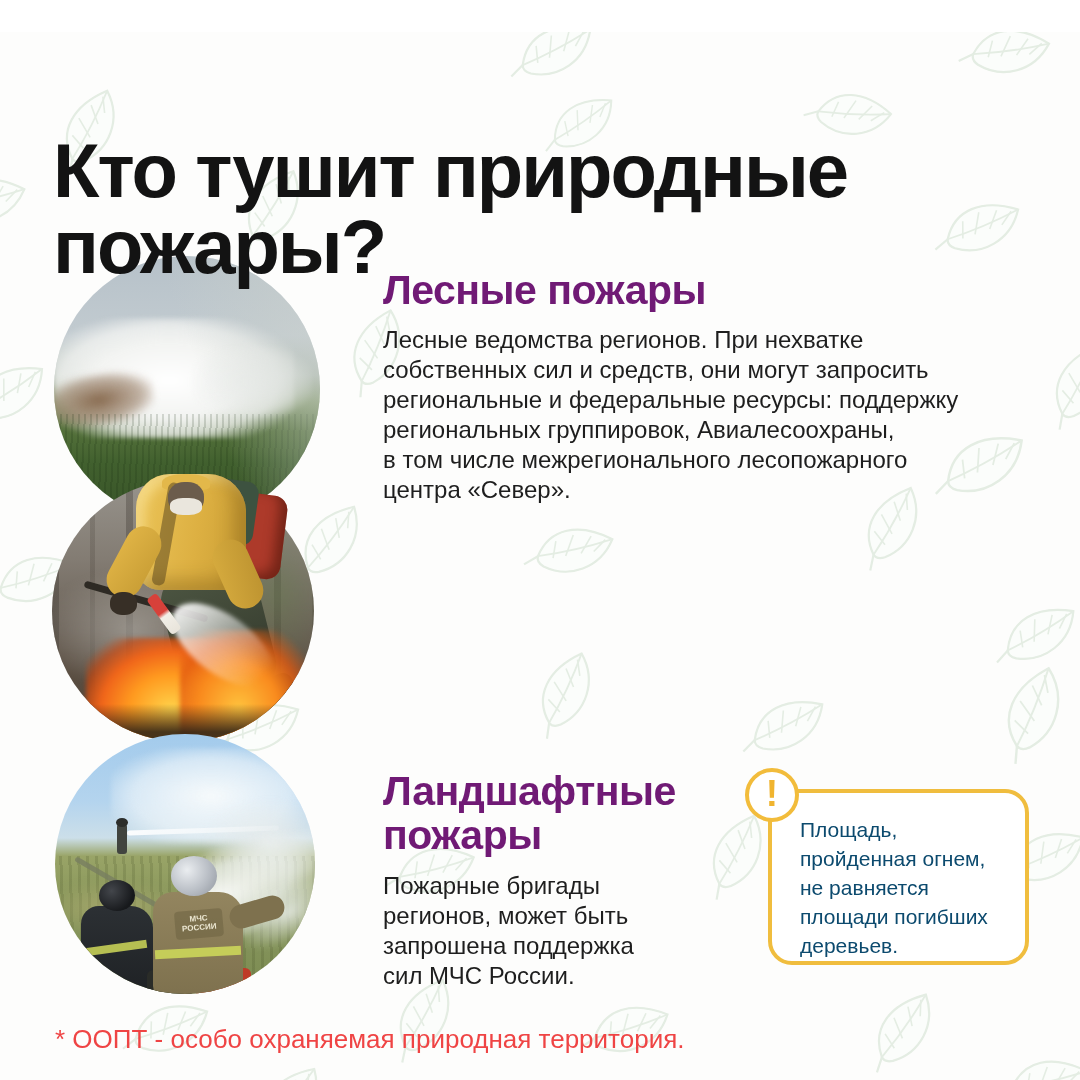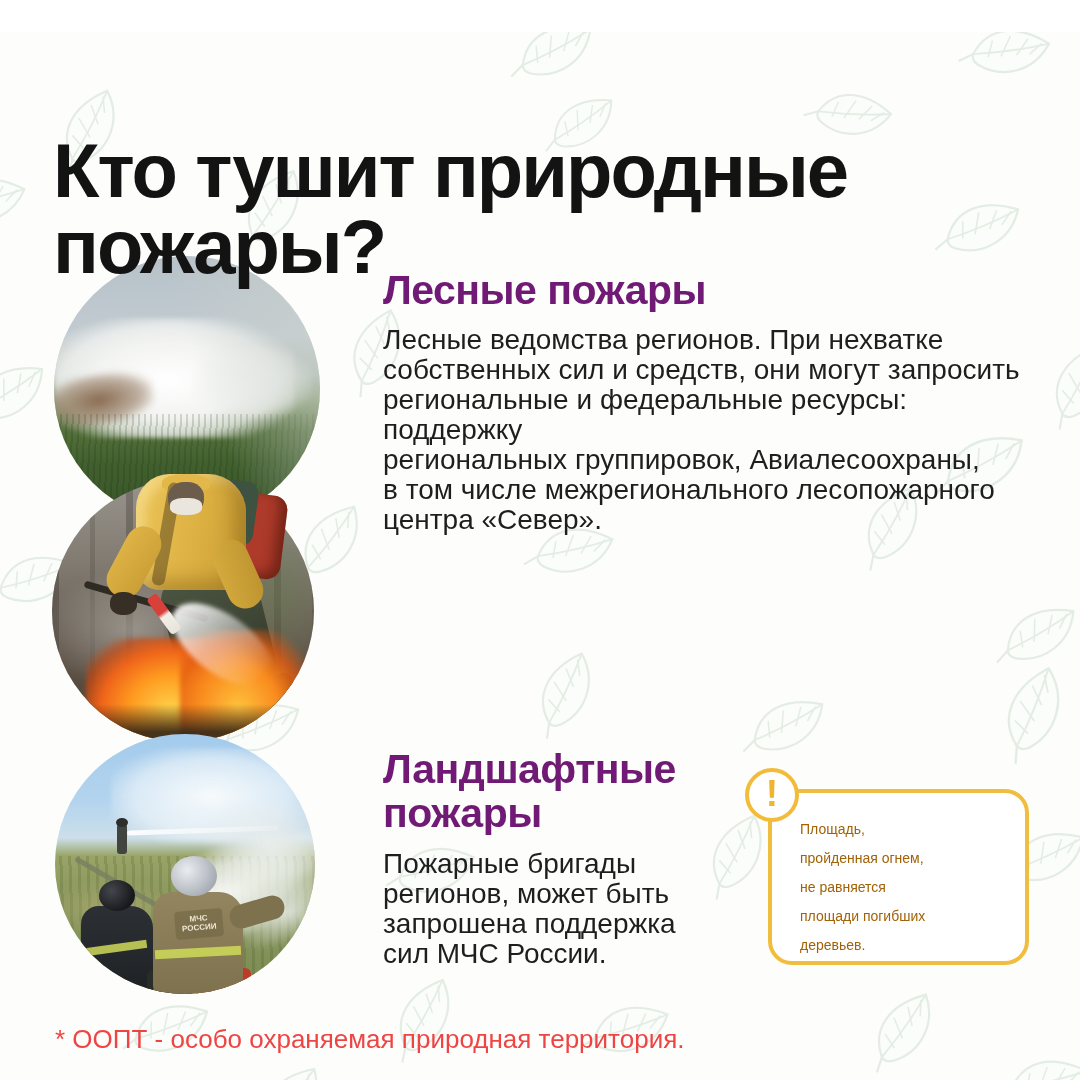--- a/index.html
+++ b/index.html
@@ -139,34 +139,34 @@
     background:rgba(204,214,90,0.9); }
   .p3-ff2arm { left:174px; top:166px; width:56px; height:24px; transform:rotate(-16deg);
     background:#7e714e; border-radius:12px; }
   .p3-gear { left:92px; top:236px; width:46px; height:26px; background:#2a2c28; border-radius:6px; }
   .p3-pump { left:140px; top:234px; width:56px; height:28px; background:#bf3a28; border-radius:6px; }
 
   
   .section { position:absolute; z-index:3; }
   .section h2 { margin:0; font-size:41px; line-height:1.08; font-weight:bold; letter-spacing:-0.5px; color:#701a75; }
   .section h2 .sup { font-size:24px; vertical-align:14px; }
-  .section p { margin:13px 0 0 0; font-size:28px; line-height:30px; color:#1e1e1e; white-space:pre-line; }
+  .section p { margin:13px 0 0 0; font-size:24px; line-height:30px; color:#1e1e1e; white-space:pre-line; }
   #section-1 { left:383px; top:236px; width:650px; }
   #section-2 { left:383px; top:521px; width:650px; }
-  #section-3 { left:383px; top:715px; width:330px; }
+  #section-3 { left:383px; top:737px; width:330px; }
 
   
   .callout { position:absolute; left:768px; top:757px; width:261px; height:176px; z-index:3;
     background:#ffffff; border:4px solid #F0BD3E; border-radius:24px; box-sizing:border-box; }
   .callout-icon { position:absolute; left:-27px; top:-25px; width:46px; height:46px;
     background:#ffffff; border:4px solid #F2BC3B; border-radius:50%;
     display:flex; align-items:center; justify-content:center; }
   .callout-icon span { color:#F0B42F; font-size:37px; font-weight:bold; margin-top:-3px; }
   .callout-text { position:absolute; left:28px; top:22px; width:210px;
-    font-size:14px; line-height:29px; color:#a16207; white-space:pre-line; }
+    font-size:21px; line-height:29px; color:#0c4a6e; white-space:pre-line; }
 
   
   .footnote { position:absolute; left:55px; top:992px; width:900px; z-index:3;
     font-size:26px; color:#ef4444; }
 </style>
 </head>
 <body>
 
 <div id="canvas">
 

